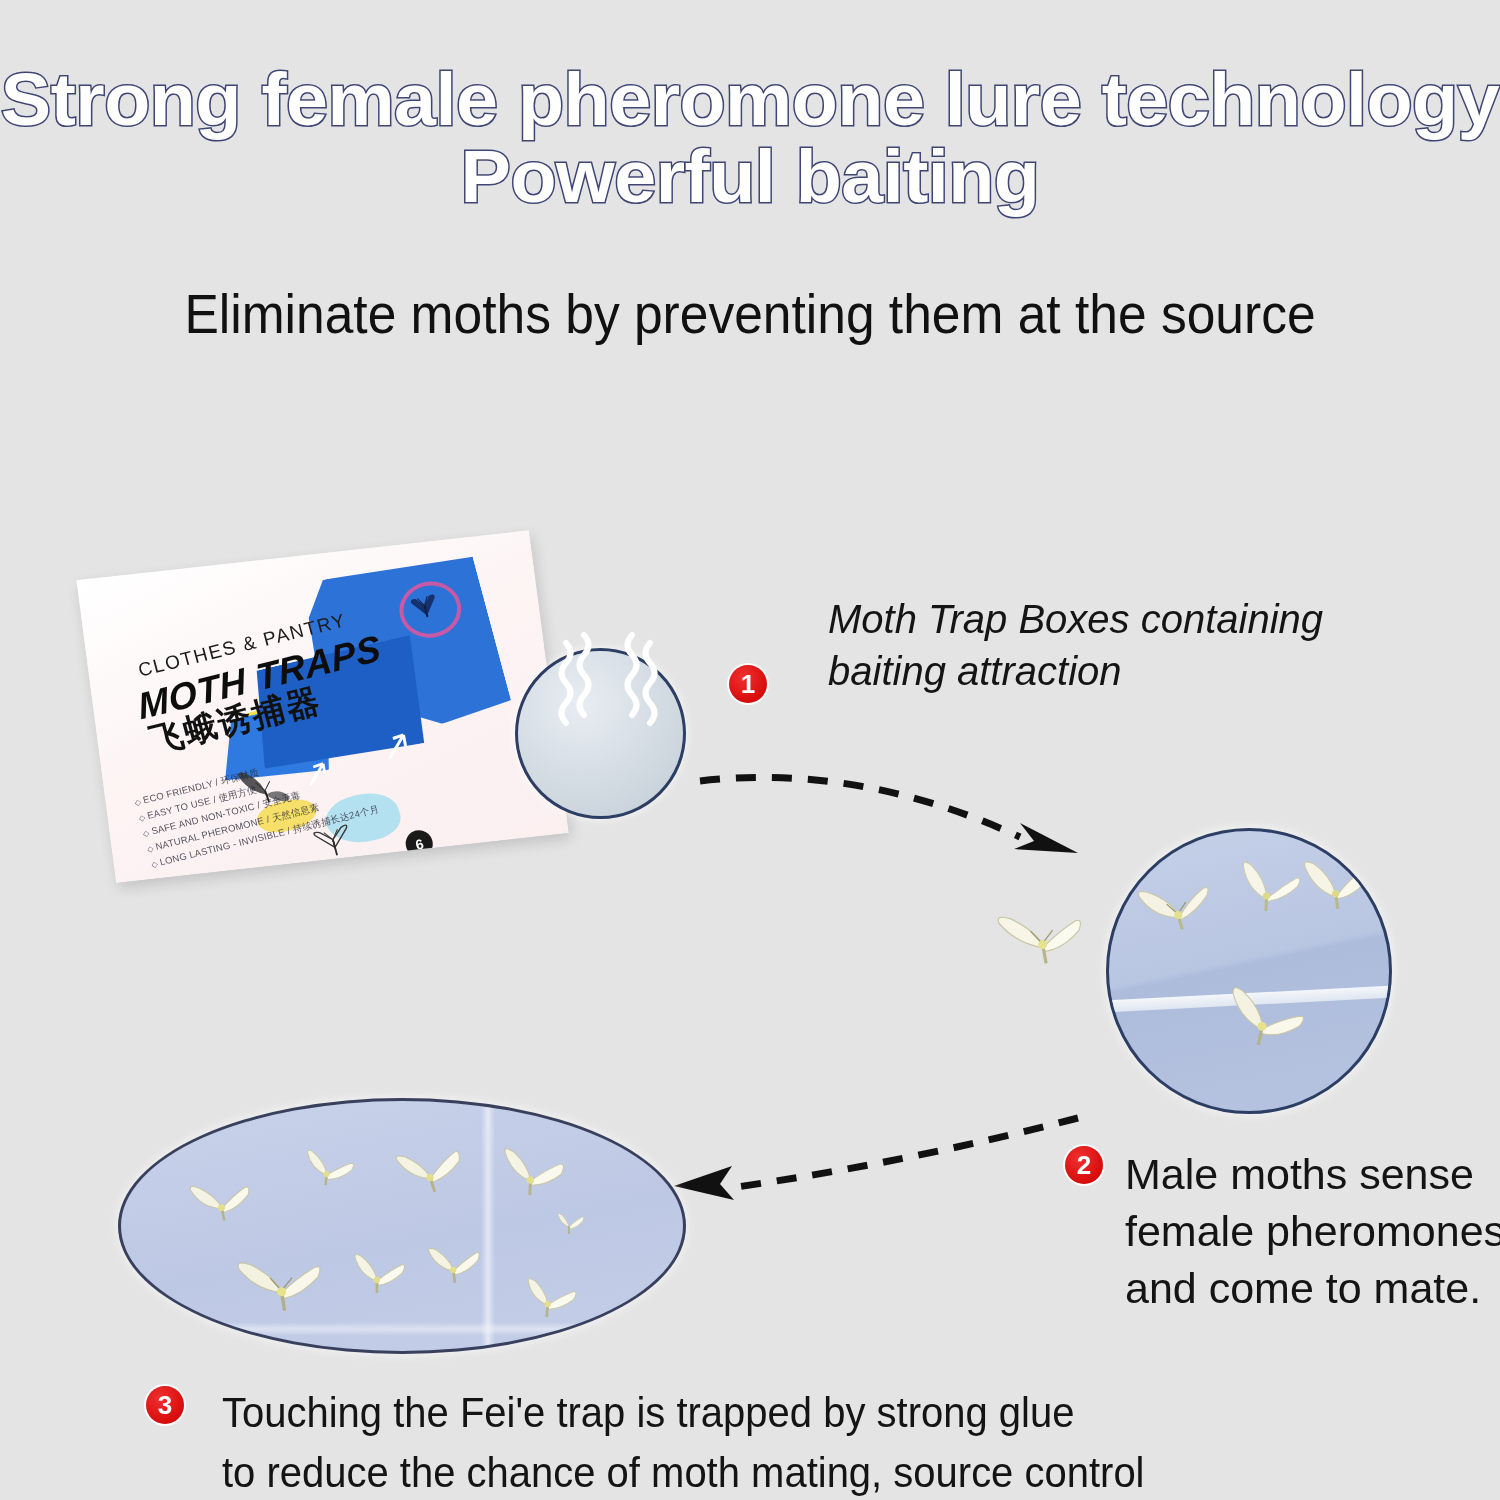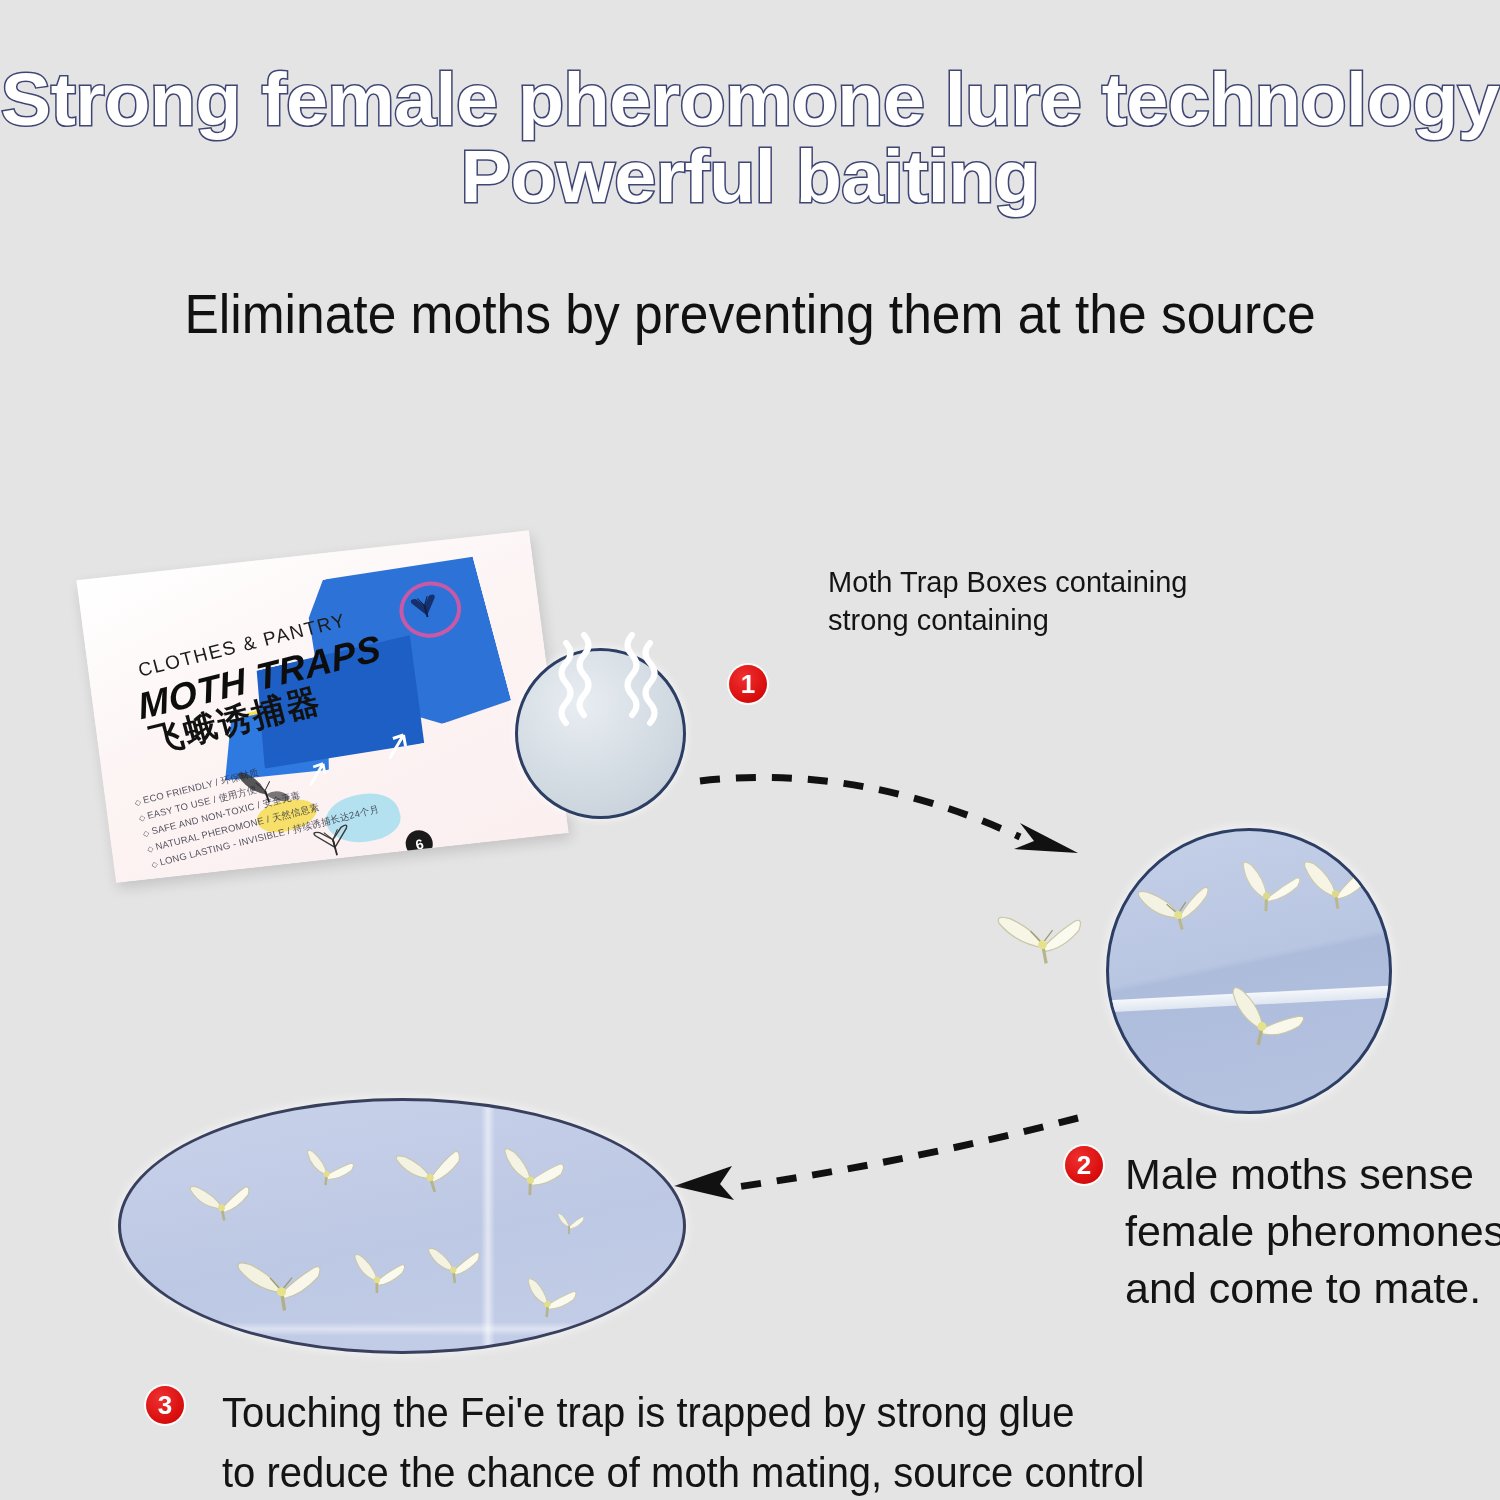--- a/index.html
+++ b/index.html
@@ -183,21 +183,21 @@
   }
   .waves { position: absolute; left: -10px; top: -22px; width: 190px; height: 120px; }
 
   
   .step-text {
     position: absolute;
     color: #141414;
     font-family: "Liberation Sans", sans-serif;
     font-weight: 400;
   }
-  .step1 { left: 828px; top: 564px; width: 640px; font-size: 29px; line-height: 1.30; }
+  .step1 { left: 828px; top: 593px; width: 640px; font-size: 40px; line-height: 1.30; font-style: italic; }
   .step2 { left: 1125px; top: 1146px; width: 400px; font-size: 43px; line-height: 1.32; }
   .step3 {
     left: 222px; top: 1382px; width: 1120px;
     font-size: 43px; line-height: 1.40;
     transform: scaleX(0.93); transform-origin: left top;
   }
 
   .badge {
     position: absolute;
     width: 38px; height: 38px; border-radius: 50%;
@@ -328,21 +328,21 @@
       <path d="M58 14 q9 10 0 20 q-9 10 0 20 q9 10 0 20 q-9 10 0 20" stroke="#ffffff" stroke-width="6" fill="none" stroke-linecap="round"></path>
       <path d="M76 6 q9 10 0 20 q-9 10 0 20 q9 10 0 20 q-9 10 0 20" stroke="#ffffff" stroke-width="6" fill="none" stroke-linecap="round"></path>
       <path d="M124 6 q-9 10 0 20 q9 10 0 20 q-9 10 0 20 q9 10 0 20" stroke="#ffffff" stroke-width="6" fill="none" stroke-linecap="round"></path>
       <path d="M142 14 q-9 10 0 20 q9 10 0 20 q-9 10 0 20 q9 10 0 20" stroke="#ffffff" stroke-width="6" fill="none" stroke-linecap="round"></path>
     </svg>
   </div>
 
   <div class="badge badge1">1</div>
   <div class="step-text step1">
     <div>Moth Trap Boxes containing</div>
-    <div>strong containing</div>
+    <div>baiting attraction</div>
   </div>
 
   <svg class="arrow-svg arrow1" width="420" height="130" viewBox="0 0 420 130">
     <path d="M10 26 Q170 8 330 82" stroke="#111111" stroke-width="7" fill="none" stroke-dasharray="20 16" stroke-linecap="butt"></path>
     <path d="M388 98 L330 68 L344 86 L324 94 Z" fill="#111111"></path>
   </svg>
 
   <div class="moth-circle">
     <div class="glueline"></div>
 

